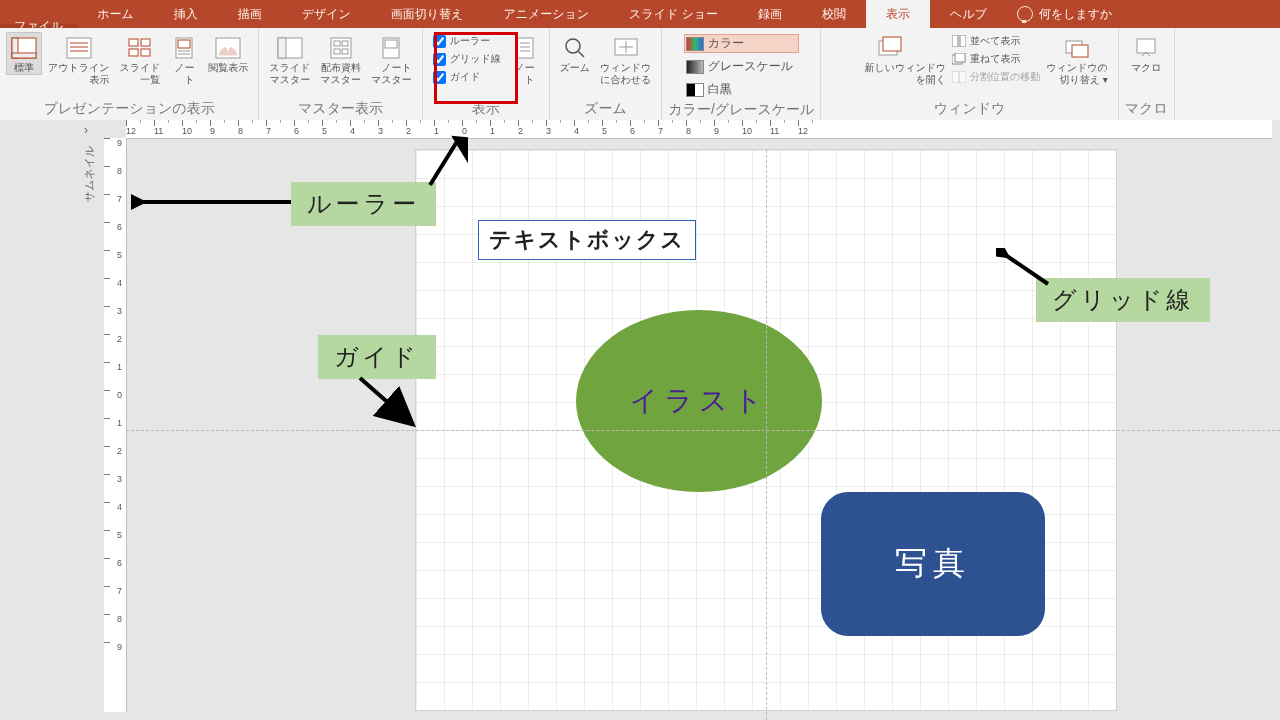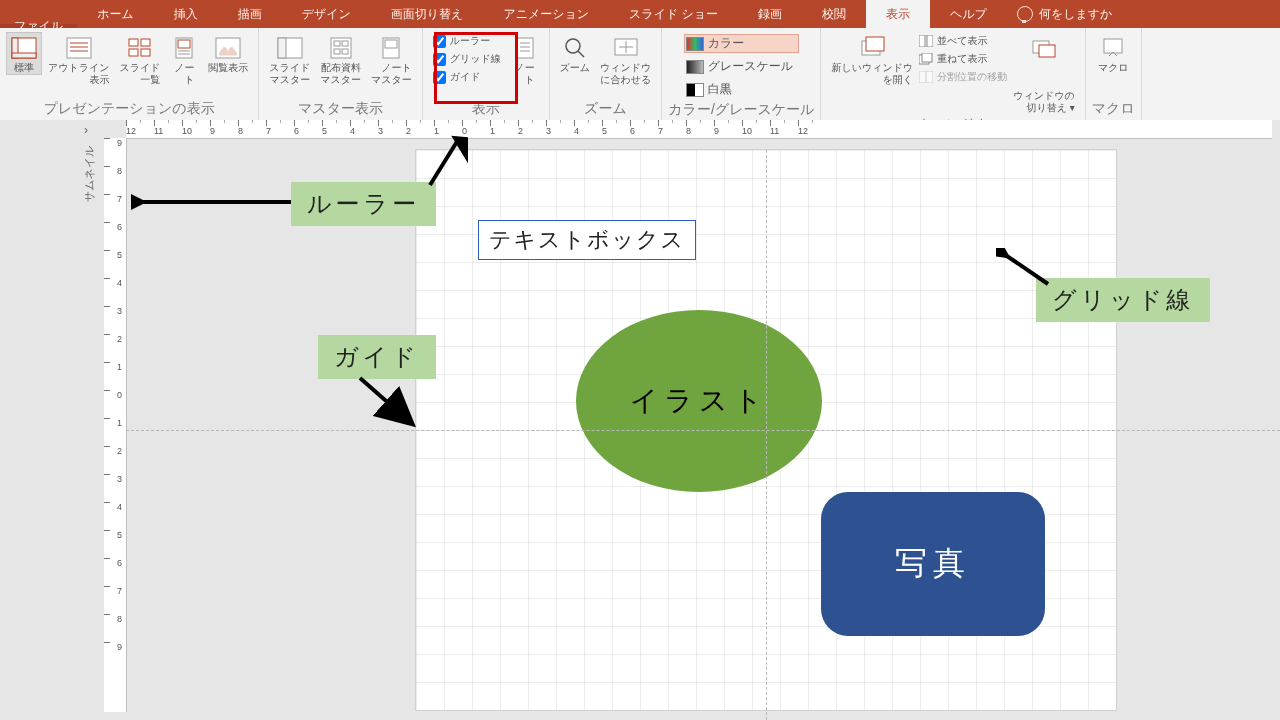--- a/index.html
+++ b/index.html
@@ -46,22 +46,22 @@
   .rtickV{flex:0 0 28px;width:100%;position:relative;font-size:9px;color:#555;text-align:right;}
   .rtickV span{position:absolute;right:4px;top:0;}
   .rtickV:after{content:"";position:absolute;left:0;top:0;height:1px;width:6px;background:#777;}
   .sl{position:absolute;left:320px;top:30px;width:700px;height:560px;background:#fff;box-shadow:0 0 0 1px #d1d1d1;}
   .sl:before{content:"";position:absolute;inset:0;background-size:28px 28px;
     background-image:linear-gradient(to right,rgba(0,0,0,.07) 1px,transparent 1px),linear-gradient(to bottom,rgba(0,0,0,.07) 1px,transparent 1px);}
   .guideV{position:absolute;top:30px;bottom:0;width:0;border-left:1px dashed #b9b9b9;}
   .guideH{position:absolute;left:30px;right:0;height:0;border-top:1px dashed #b9b9b9;}
   .note{position:absolute;background:#b5d7a0;color:#222;font-size:24px;padding:6px 16px;letter-spacing:4px;white-space:nowrap;}
   .arrow{position:absolute;}
-  .tbox{position:absolute;border:1px solid #2e5fb7;background:#fff;color:#222;font-size:22px;padding:4px 10px;letter-spacing:2px;}
-  .ell{position:absolute;border-radius:50%;background:#6fa43f;color:#000000;display:flex;align-items:center;justify-content:center;font-size:28px;letter-spacing:6px;}
+  .tbox{position:absolute;border:1px solid #2e5fb7;background:#fff;color:#222;font-size:22px;padding:4px 10px;letter-spacing:2px;font-weight:bold;}
+  .ell{position:absolute;border-radius:50%;background:#6fa43f;color:#4c1d95;display:flex;align-items:center;justify-content:center;font-size:28px;letter-spacing:6px;}
   .rect{position:absolute;background:#2d5191;color:#fff;display:flex;align-items:center;justify-content:center;font-size:32px;letter-spacing:6px;}
 </style>
 </head>
 <body>
 
 <div class="tabs">
   <div class="tab file">ファイル</div>
   <div class="tab">ホーム</div>
   <div class="tab">挿入</div>
   <div class="tab">描画</div>
@@ -260,21 +260,21 @@
 
   <div class="grp">
     <div class="grp-body">
       <div class="btn">
         <span class="ic">
             <svg width="26" height="24">
               <rect x="3" y="5" width="18" height="14" fill="#fff" stroke="#999"></rect>
               <rect x="7" y="1" width="18" height="14" fill="#fff" stroke="#b7472a"></rect>
             </svg>
           </span>
-        <span style="white-space:pre;">新しいウィンドウ
+        <span style="white-space:pre;margin-left:33px;">新しいウィンドウ
 を開く</span>
       </div>
       <div class="winlinks">
         <div class="lk">
             <svg width="14" height="12">
               <rect x="0" y="0" width="6" height="12" fill="#fff" stroke="#888"></rect>
               <rect x="8" y="0" width="6" height="12" fill="#fff" stroke="#888"></rect>
             </svg>
             <span>並べて表示</span>
           </div>
@@ -293,21 +293,21 @@
             <span>分割位置の移動</span>
           </div>
       </div>
       <div class="btn">
         <span class="ic">
             <svg width="26" height="22">
               <rect x="2" y="4" width="16" height="12" fill="#fff" stroke="#999"></rect>
               <rect x="8" y="8" width="16" height="12" fill="#fff" stroke="#b7472a"></rect>
             </svg>
           </span>
-        <span style="white-space:pre;margin-top:28px;">ウィンドウの
+        <span style="white-space:pre;">ウィンドウの
 切り替え ▾</span>
       </div>
     </div>
     <div class="grp-label">ウィンドウ</div>
   </div>
 
   <div class="grp">
     <div class="grp-body">
       <div class="btn">
         <span class="ic">

